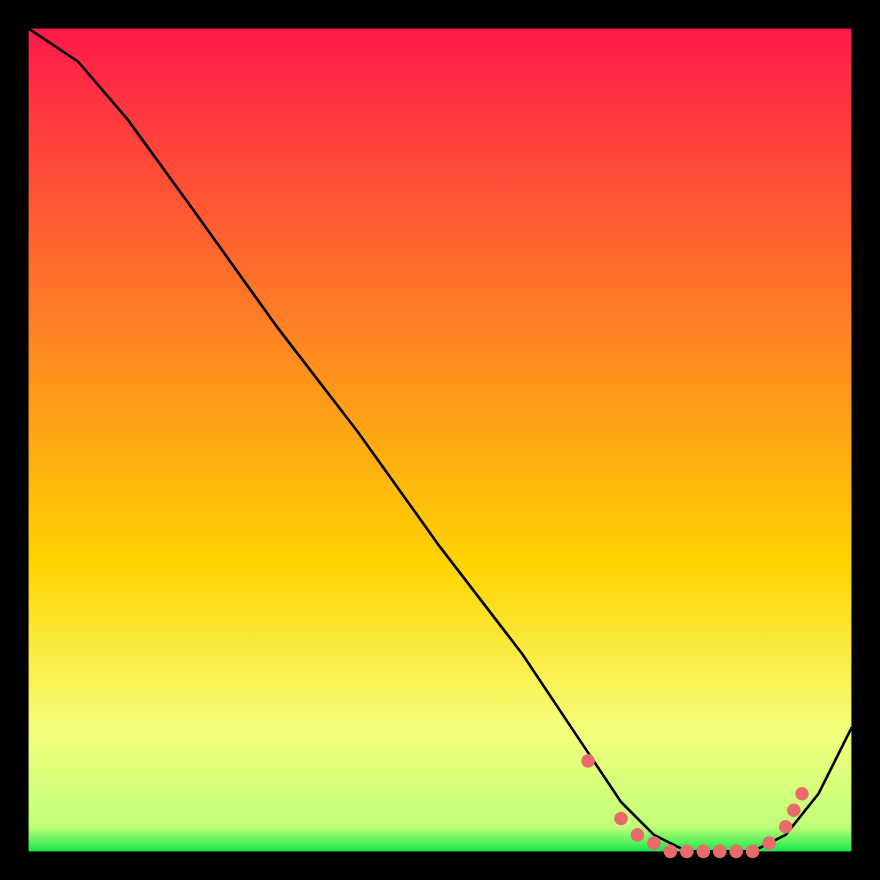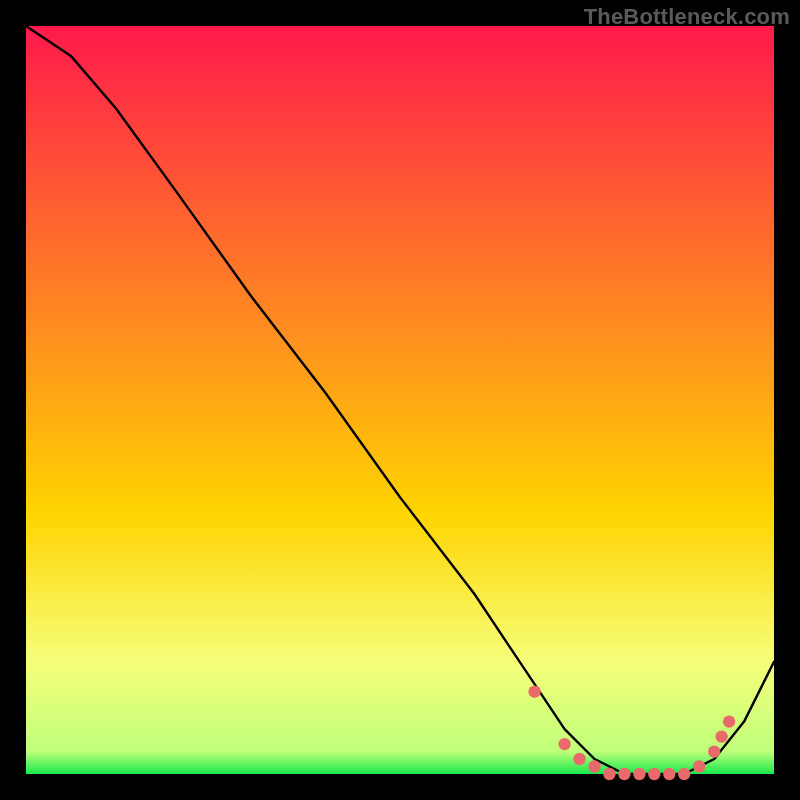--- a/index.html
+++ b/index.html
@@ -32,21 +32,20 @@
     position: absolute;
     top: 0;
     left: 0;
   }
 </style>
 </head>
 <body>
 
 <div class="frame">
 
-  <div class="watermark">TheBottleneck.com</div>
 
   <svg width="800" height="800" viewBox="0 0 800 800">
     <defs>
       <linearGradient id="bg-grad" x1="0" y1="0" x2="0" y2="1">
         <stop id="g0" offset="0%" stop-color="#ff1a4b"></stop>
         <stop id="g1" offset="45%" stop-color="#ff9a1a"></stop>
         <stop id="g2" offset="65%" stop-color="#ffd400"></stop>
         <stop id="g3" offset="85%" stop-color="#f6ff7a"></stop>
         <stop id="g4" offset="97%" stop-color="#c0ff7a"></stop>
         <stop id="g5" offset="100%" stop-color="#17e84c"></stop>

